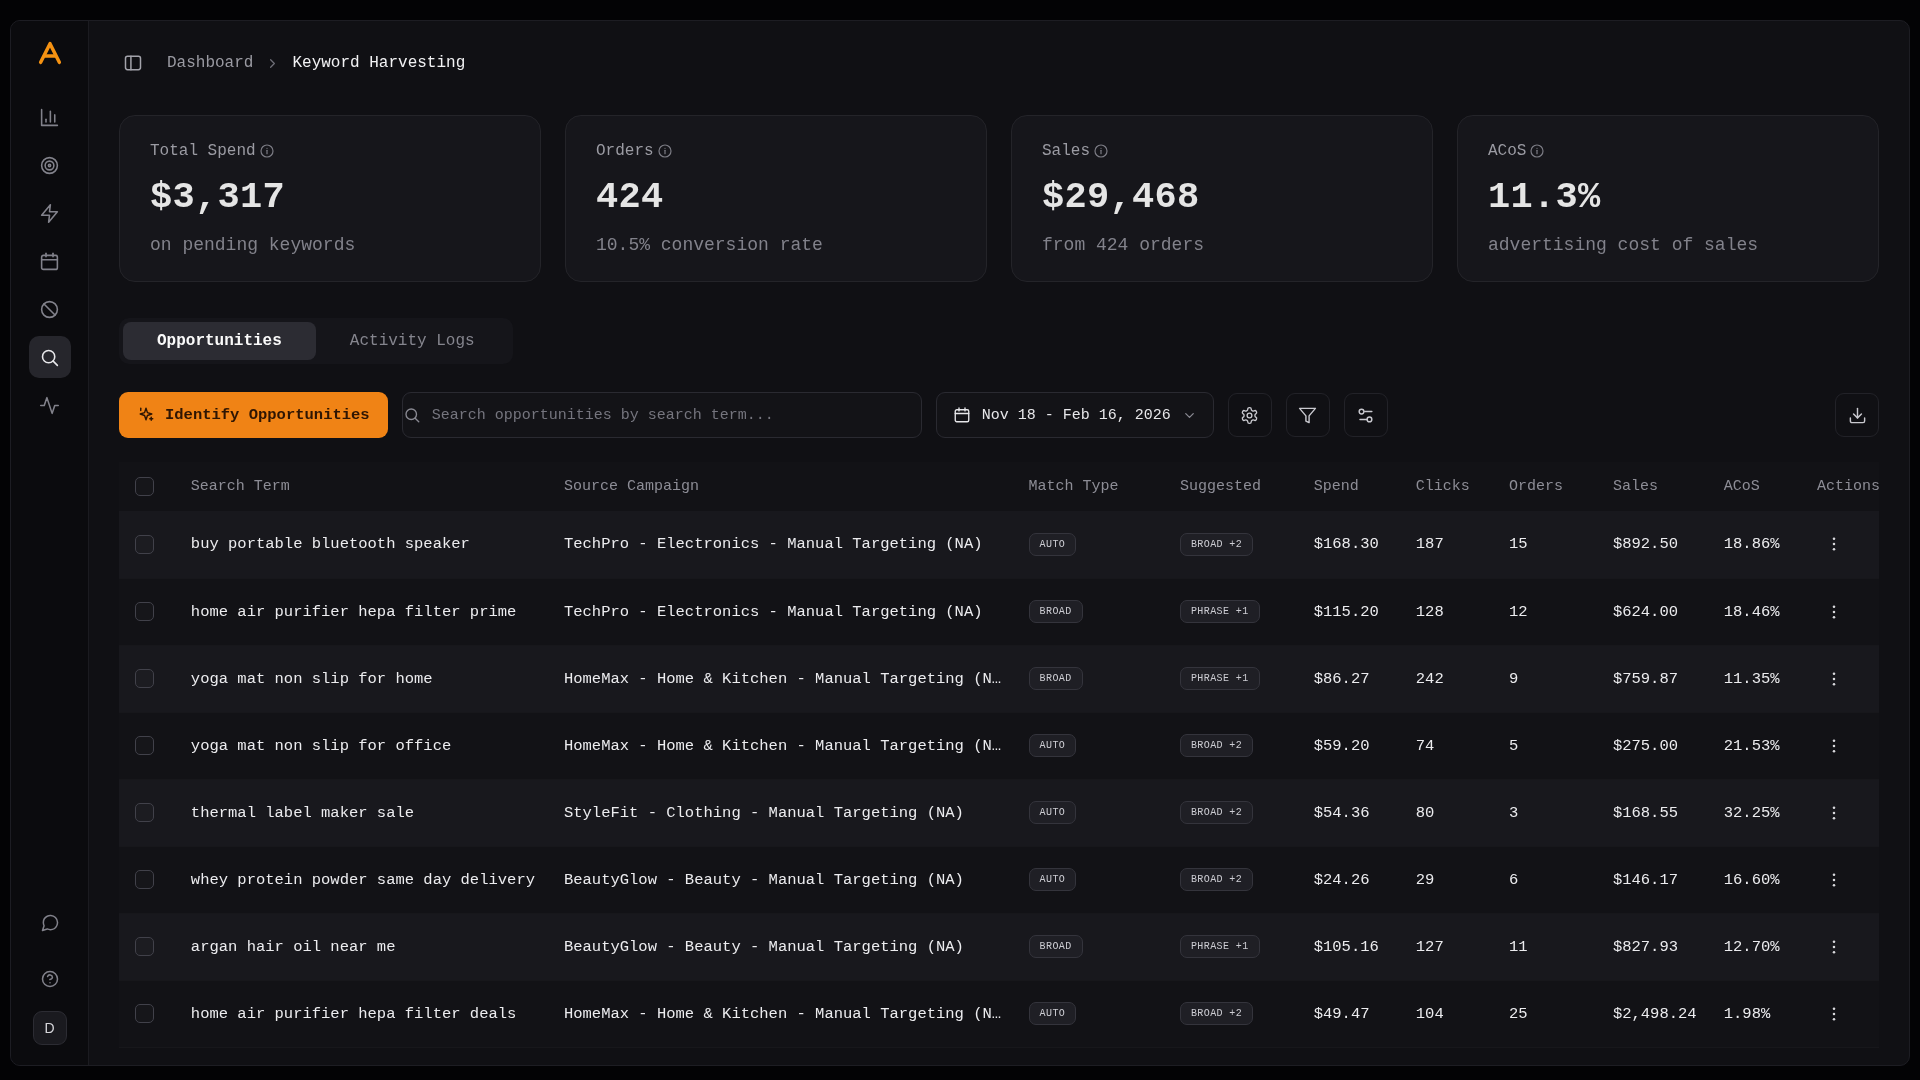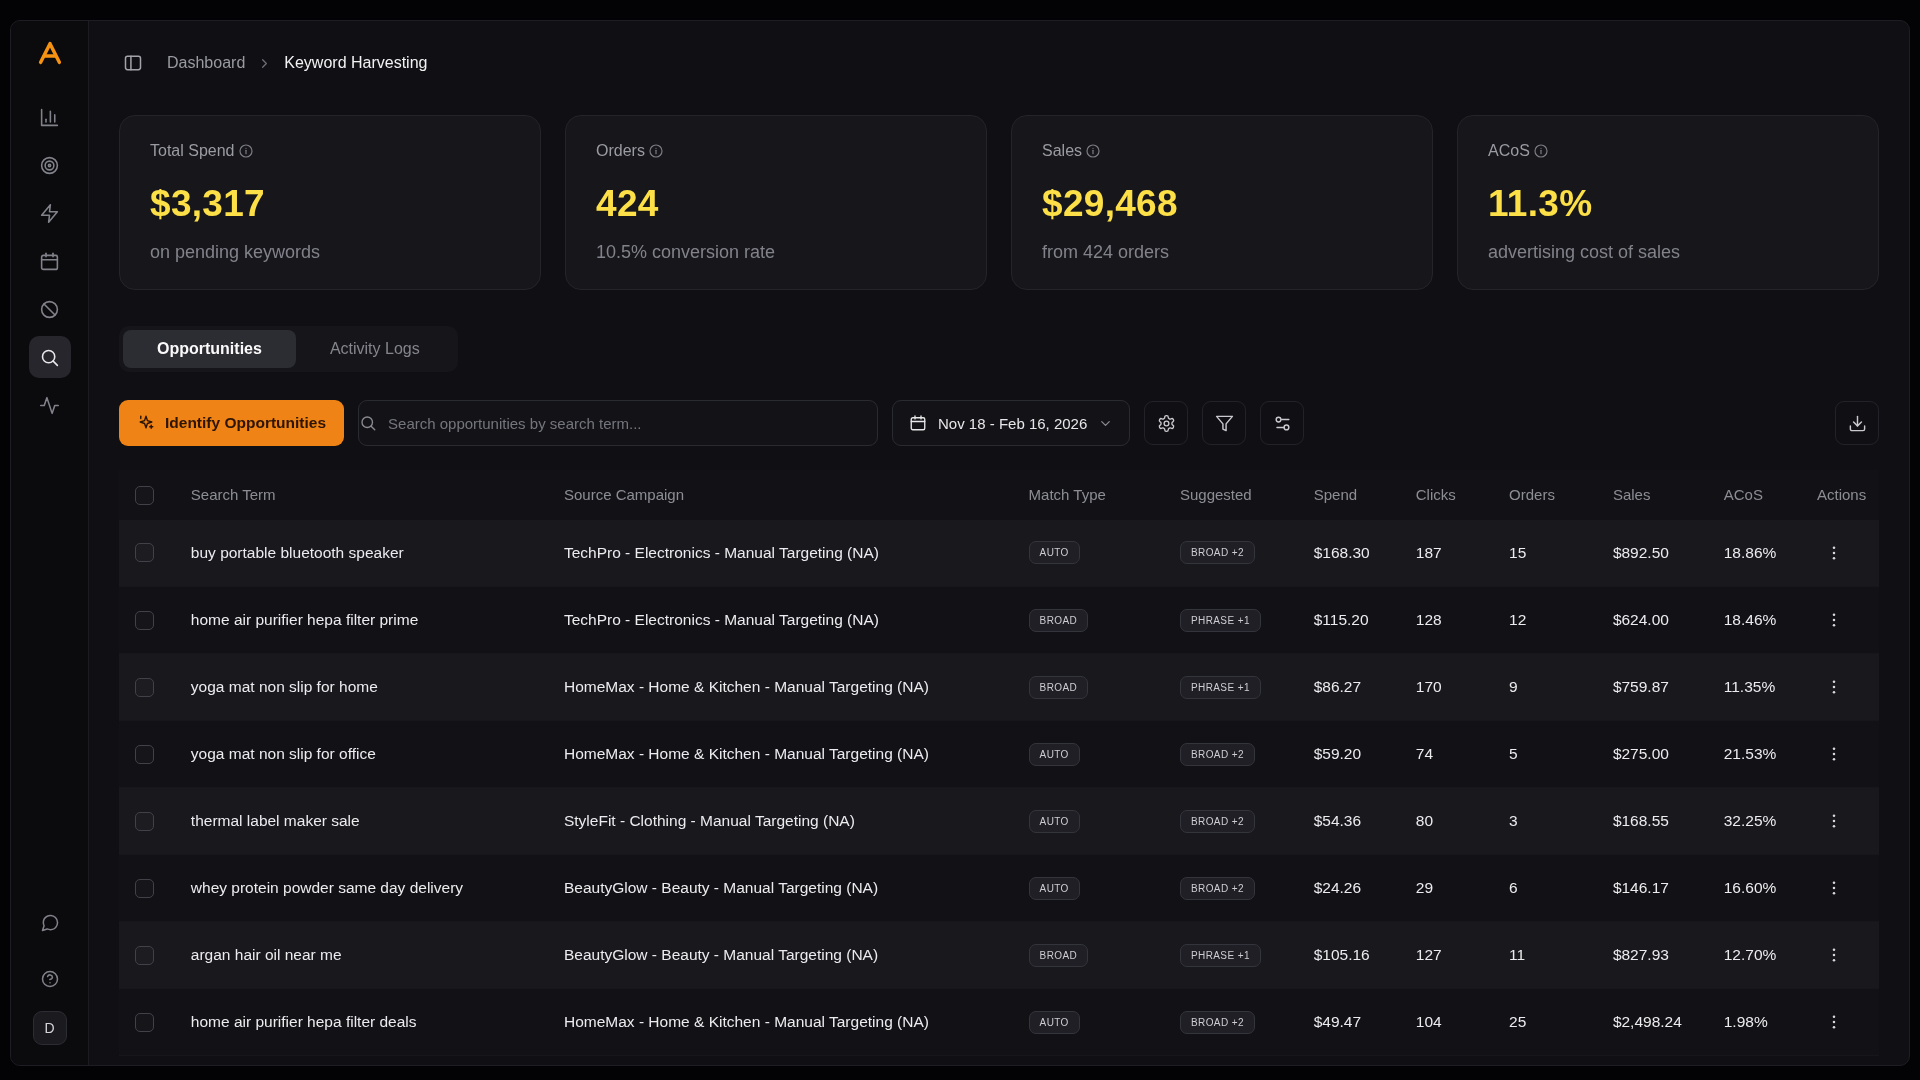--- a/index.html
+++ b/index.html
@@ -39,21 +39,21 @@
   .sidebar-bottom { margin-top: auto; display: flex; flex-direction: column; align-items: center; gap: 8px; }
   .avatar {
     width: 34px; height: 34px; border-radius: 9px;
     border: 1px solid #2c2c33; background: #1a1a1f;
     color: #d6d6da; font-size: 14px;
     display: flex; align-items: center; justify-content: center;
     cursor: pointer;
   }
 
   
-  .main { flex: 1; display: flex; flex-direction: column; min-width: 0; }
+  .main { flex: 1; display: flex; flex-direction: column; min-width: 0; font-family: Liberation Mono, monospace; }
 
   .topbar { height: 84px; flex: 0 0 84px; display: flex; align-items: center; justify-content: space-between; padding: 0 30px; }
   .topbar-left { display: flex; align-items: center; gap: 20px; }
   .panel-toggle { background: none; border: none; color: #a3a3ab; cursor: pointer; padding: 4px; }
   .breadcrumb { display: flex; align-items: center; gap: 12px; font-size: 16px; }
   .crumb-parent { color: #9a9aa2; cursor: pointer; }
   .crumb-sep { color: #6d6d76; }
   .crumb-current { color: #f2f2f4; font-weight: 500; }
   .topbar-right { display: flex; align-items: center; gap: 12px; }
   .region-btn {
@@ -70,21 +70,21 @@
     display: flex; align-items: center; justify-content: center; cursor: pointer;
   }
 
   .content { flex: 1; padding: 10px 30px 0; overflow: hidden; }
 
   
   .stats { display: grid; grid-template-columns: repeat(4, 1fr); gap: 24px; }
   .card { background: #16161b; border: 1px solid #242429; border-radius: 16px; padding: 26px 30px 26px; }
   .card-label { display: flex; align-items: center; gap: 3px; color: #9b9ba3; font-size: 16px; }
   .card-label .info { color: #7c7c85; }
-  .card-value { color: #fde047; font-size: 37px; font-weight: 700; margin-top: 23px; letter-spacing: 0.3px; }
+  .card-value { color: #e5e5e5; font-size: 37px; font-weight: 700; margin-top: 16px; letter-spacing: 0.3px; }
   .card-sub { color: #82828b; font-size: 18px; margin-top: 17px; }
 
   
   .tabs { margin-top: 36px; display: inline-flex; background: #15151a; border-radius: 10px; padding: 4px; }
   .tab { border: none; background: none; color: #85858e; font-size: 16px; padding: 10px 34px; border-radius: 8px; font-family: inherit; cursor: pointer; }
   .tab.active { background: #2c2c33; color: #fafafa; font-weight: 600; }
 
   
   .toolbar { margin-top: 28px; display: flex; align-items: center; gap: 14px; }
   .identify-btn {
@@ -444,21 +444,21 @@
       </button>
     </td>
   </tr>
               <tr>
     <td class="cell-check"><span class="checkbox"></span></td>
     <td>yoga mat non slip for home</td>
     <td>HomeMax - Home &amp; Kitchen - Manual Targeting (NA)</td>
     <td><span class="badge">BROAD</span></td>
     <td><span class="badge">PHRASE +1</span></td>
     <td>$86.27</td>
-    <td>170</td>
+    <td>242</td>
     <td>9</td>
     <td>$759.87</td>
     <td>11.35%</td>
     <td>
       <button class="dots-btn">
         <svg width="18" height="18" viewBox="0 0 24 24" fill="currentColor">
           <circle cx="12" cy="5" r="1.7"></circle>
                       <circle cx="12" cy="12" r="1.7"></circle>
                       <circle cx="12" cy="19" r="1.7"></circle>
         </svg>

